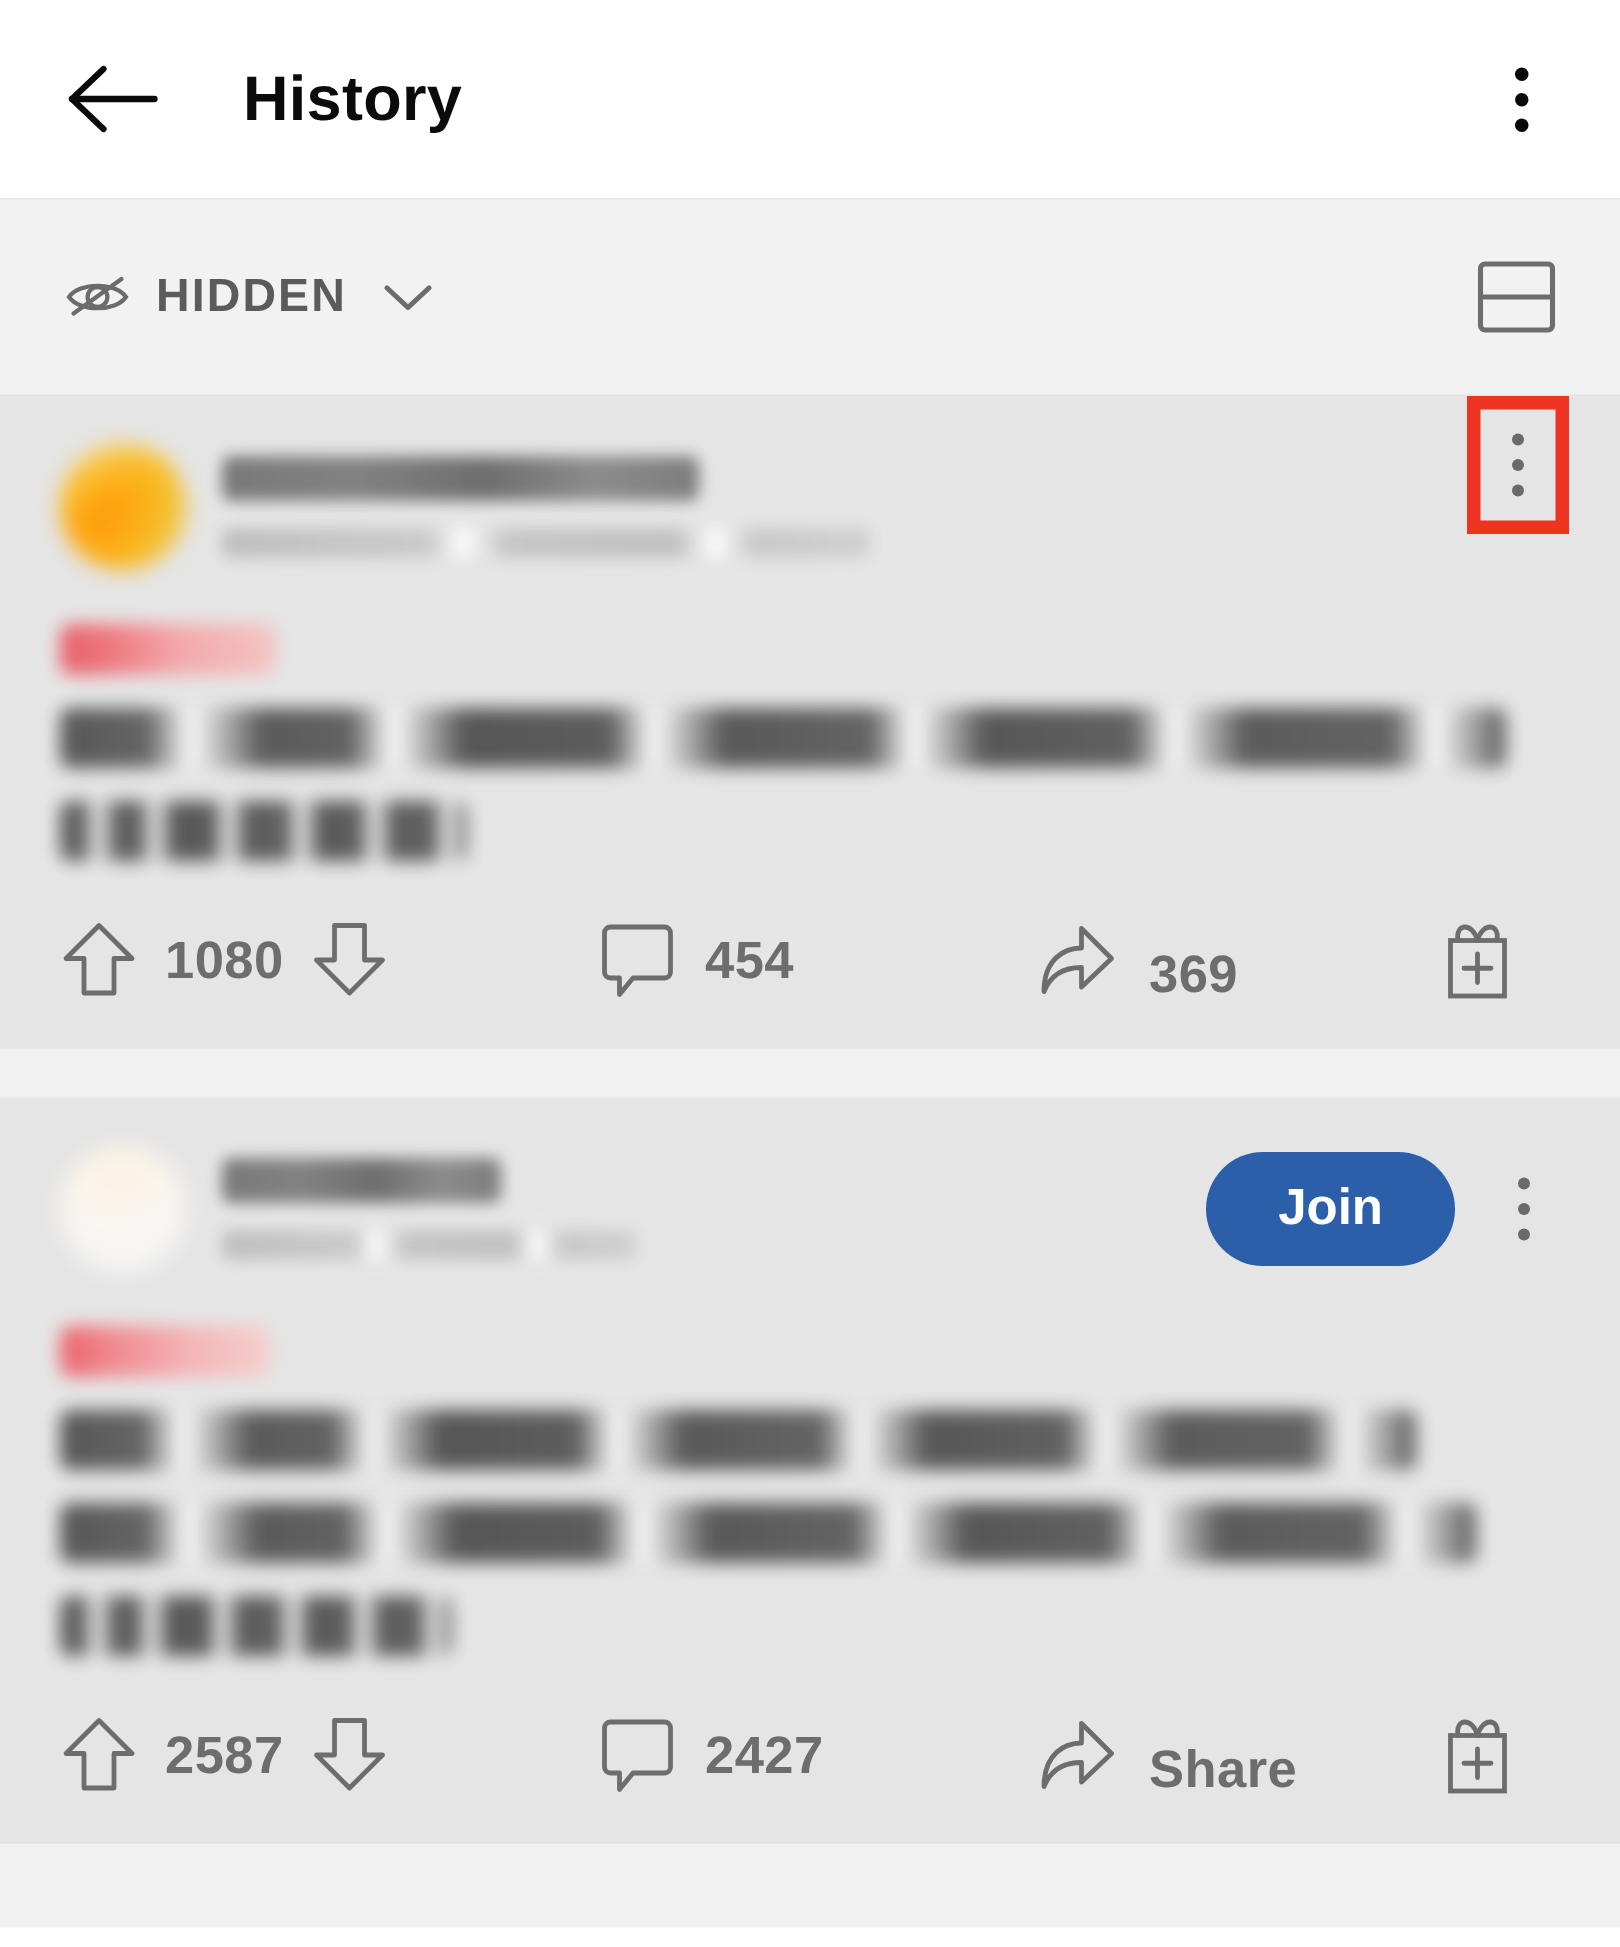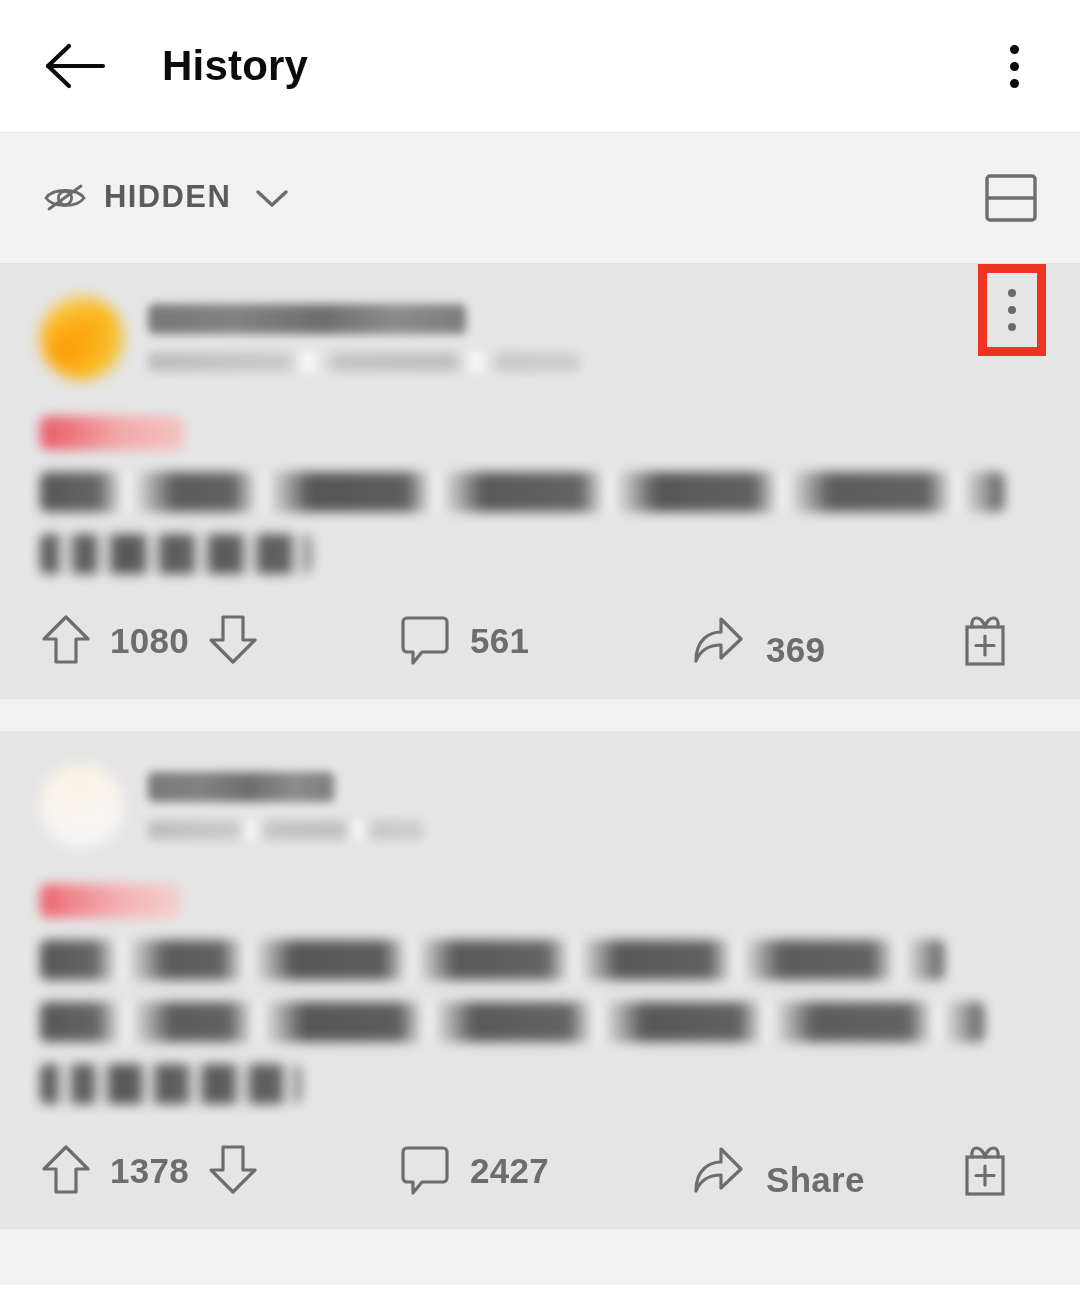--- a/index.html
+++ b/index.html
@@ -388,21 +388,21 @@
           </svg>
         </span>
       </div>
 
       <div class="act-group comments">
         <span class="icon-btn">
           <svg width="50" height="54" viewBox="0 0 50 54">
             <path d="M7 5 H43 A4 4 0 0 1 47 9 V35 A4 4 0 0 1 43 39 H22 L13 50 L13 39 H7 A4 4 0 0 1 3 35 V9 A4 4 0 0 1 7 5 Z" stroke="#6d6d6d" stroke-width="3.2" fill="none" stroke-linejoin="round"></path>
           </svg>
         </span>
-        <span class="act-count">561</span>
+        <span class="act-count">454</span>
       </div>
 
       <div class="act-group share">
         <span class="icon-btn">
           <svg width="56" height="54" viewBox="0 0 56 54">
             <path d="M6 48 C6 26, 20 19, 31 19 L31 6 L51 26 L31 45 L31 32 C18 32, 10 38, 6 48 Z" stroke="#6d6d6d" stroke-width="3.2" fill="none" stroke-linejoin="round"></path>
           </svg>
         </span>
         <span class="act-count">369</span>
       </div>
@@ -422,38 +422,46 @@
 
   <div class="gap"></div>
 
   <div class="post">
     <div class="post-head">
       <div class="avatar a2"></div>
       <div class="head-text">
         <div class="sub-name w2"></div>
         <div class="sub-meta m2"></div>
       </div>
+      <div class="head-actions">
+        <button class="join-btn">Join</button>
+        <div class="kebab-gray">
+          <i></i>
+          <i></i>
+          <i></i>
+        </div>
+      </div>
     </div>
 
     <div class="flair f2"></div>
 
     <div class="title-blur">
       <div class="title-line" style="width:90%"></div>
       <div class="title-line" style="width:94%"></div>
       <div class="title-line" style="width:26%"></div>
     </div>
 
     <div class="actions">
       <div class="vote-group">
         <span class="icon-btn">
           <svg width="52" height="54" viewBox="0 0 52 54">
             <path d="M26 4 L48 26 L36 26 L36 49 L16 49 L16 26 L4 26 Z" stroke="#6d6d6d" stroke-width="3.2" fill="none" stroke-linejoin="round"></path>
           </svg>
         </span>
-        <span class="act-count">1378</span>
+        <span class="act-count">2587</span>
         <span class="icon-btn">
           <svg width="52" height="54" viewBox="0 0 52 54">
             <path d="M26 49 L48 27 L36 27 L36 4 L16 4 L16 27 L4 27 Z" stroke="#6d6d6d" stroke-width="3.2" fill="none" stroke-linejoin="round"></path>
           </svg>
         </span>
       </div>
 
       <div class="act-group comments">
         <span class="icon-btn">
           <svg width="50" height="54" viewBox="0 0 50 54">

